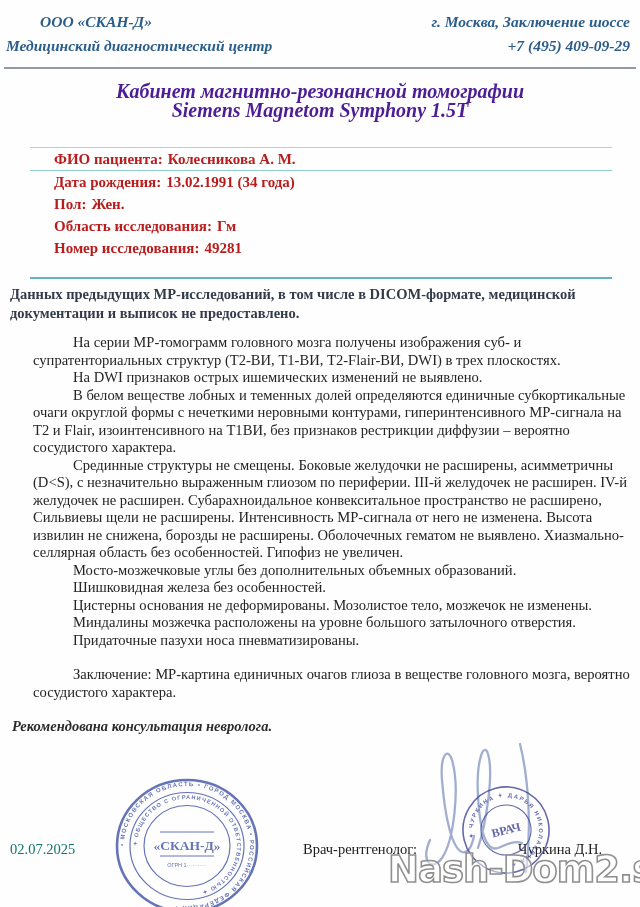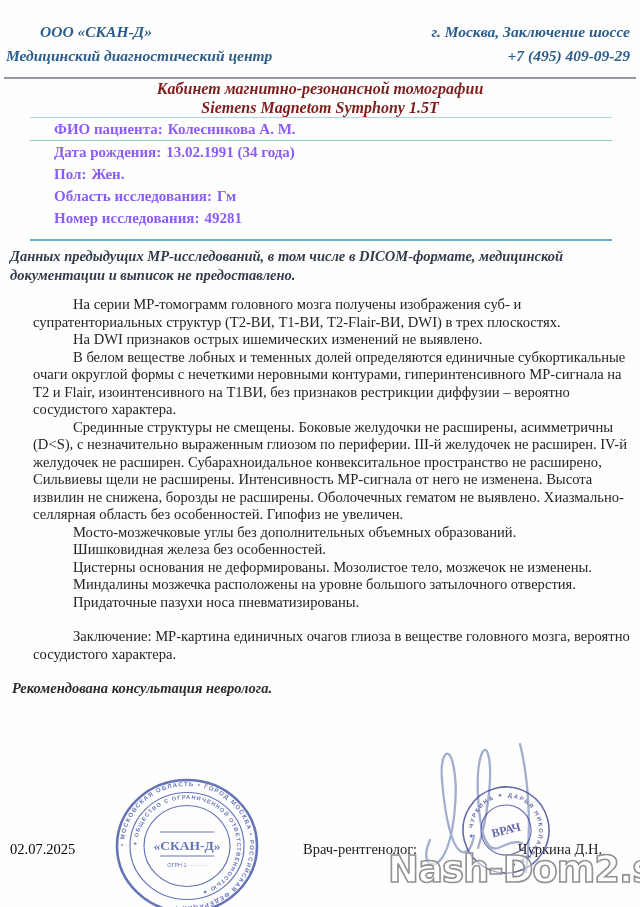--- a/index.html
+++ b/index.html
@@ -4,51 +4,51 @@
 <style>
   html,body{margin:0;padding:0;}
   body{
     width:640px;height:907px;background:#ffffff;
     font-family:"Liberation Serif","DejaVu Serif",serif;
     color:#242424;
   }
   .page{position:relative;width:640px;height:907px;overflow:hidden;background:#fefefe;}
 
   
-  .hdr{padding:20px 10px 0 6px;color:#2b5d8c;font-weight:bold;font-style:italic;
+  .hdr{padding:10px 10px 0 6px;color:#2b5d8c;font-weight:bold;font-style:italic;
        font-size:15.5px;line-height:24px;text-align:center;}
   .hdr-row{display:flex;justify-content:space-between;}
   .hdr-ind{padding-left:34px;}
   .hdr-rule{border:none;border-top:2px solid #939aa2;margin:9px 4px 0 4px;}
 
   
-  .doc-title{text-align:center;color:#7f1d1d;font-weight:bold;
-             font-style:italic;font-size:16px;line-height:19px;}
+  .doc-title{margin-top:13px;text-align:center;color:#4c1d95;font-weight:bold;
+             font-style:italic;font-size:20px;line-height:19px;}
 
   
-  .patient{margin:0 28px 0 30px;border-top:1.5px solid #a9d8d3;
-           color:#8b5cf6;font-weight:bold;font-size:15px;}
+  .patient{margin:27px 28px 0 30px;border-top:1.5px solid #a9d8d3;
+           color:#b91c1c;font-weight:bold;font-size:15px;}
   .p-row{padding:2px 0 2px 24px;line-height:18px;}
   .p-row:first-child{border-bottom:1.5px solid #8fccc8;}
-  .p-row:last-child{border-bottom:2.5px solid #64b2c8;padding-bottom:12px;}
+  .p-row:last-child{border-bottom:2.5px solid #64b2c8;padding-bottom:20px;}
   .p-label{margin-right:5px;}
 
   
-  .note{margin:6px 10px 0 10px;font-weight:bold;font-style:italic;
+  .note{margin:6px 10px 0 10px;font-weight:bold;
         font-size:14.5px;line-height:19px;color:#333b49;}
 
   
   .report{margin:11px 6px 0 33px;font-size:14.6px;line-height:17.5px;color:#242424;}
   .report p{margin:0;text-indent:40px;}
   .report p.gap-before{margin-top:17px;}
   .recommendation{margin:17px 10px 0 12px;font-weight:bold;font-style:italic;
                   font-size:14.5px;color:#2b2b2b;}
 
   
-  .f-date{position:absolute;left:10px;top:841px;font-size:14.5px;color:#000000;}
+  .f-date{position:absolute;left:10px;top:841px;font-size:14.5px;color:#0f766e;}
   .f-doclabel{position:absolute;left:303px;top:841px;font-size:14.5px;color:#1c1c1c;}
   .f-docname{position:absolute;left:518px;top:841px;font-size:14.5px;color:#1c1c1c;}
 
   .org-stamp{position:absolute;left:110px;top:776px;opacity:.82;}
   .sig{position:absolute;left:402px;top:740px;opacity:.9;}
   .dr-stamp{position:absolute;left:460px;top:784px;opacity:.85;}
 
   .watermark{
     position:absolute;left:388px;top:848px;z-index:10;
     font-family:"DejaVu Sans","Liberation Sans",sans-serif;

